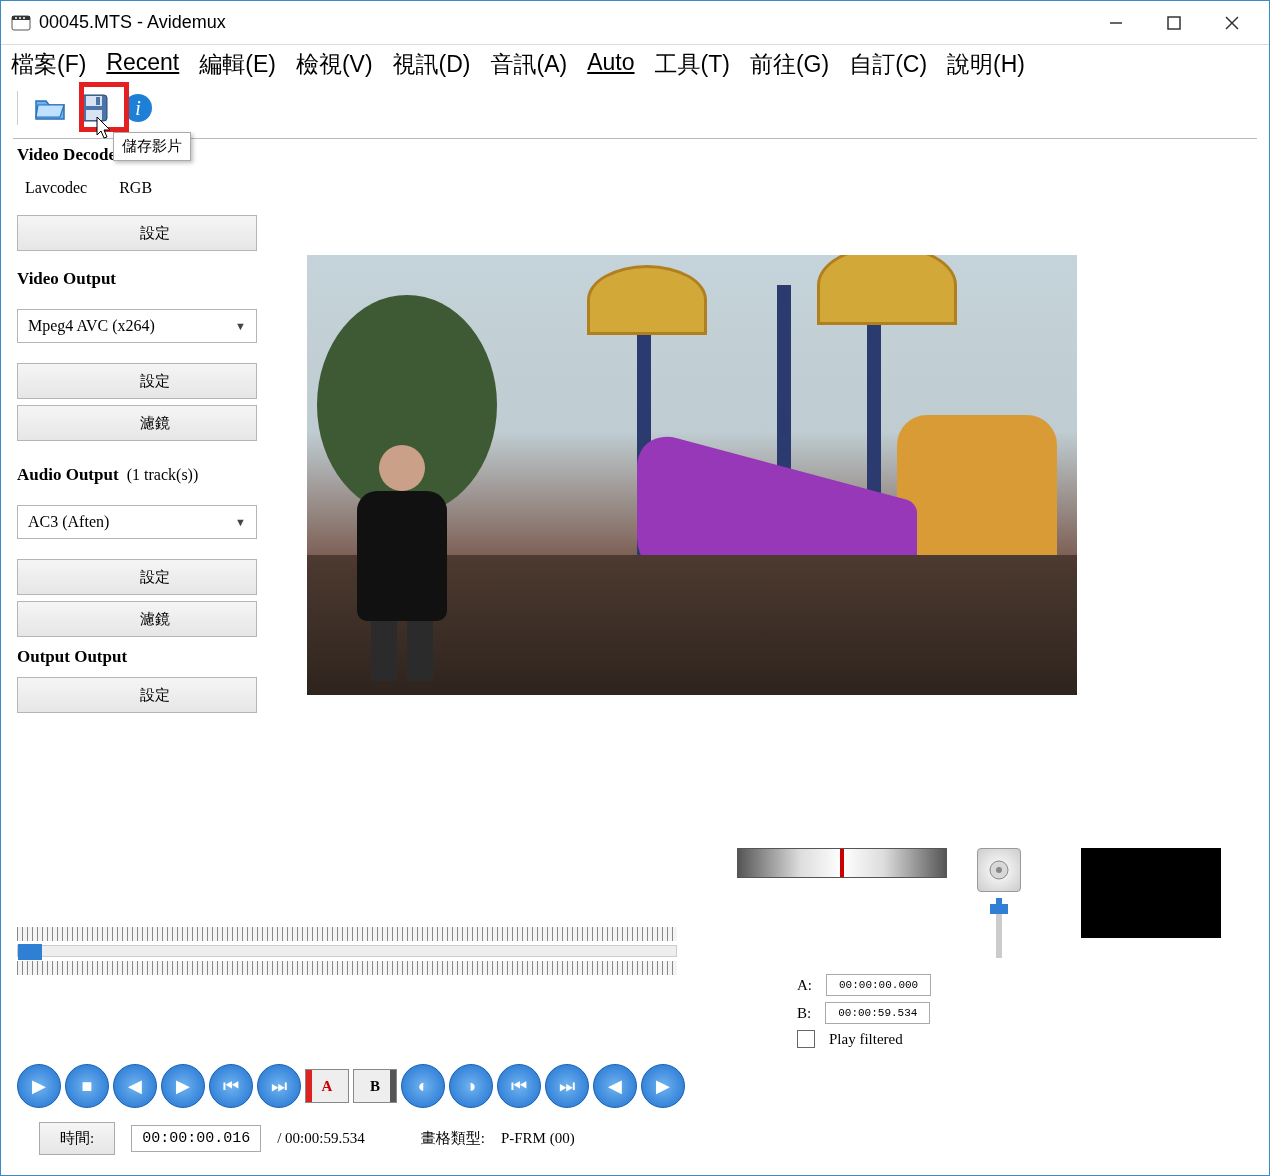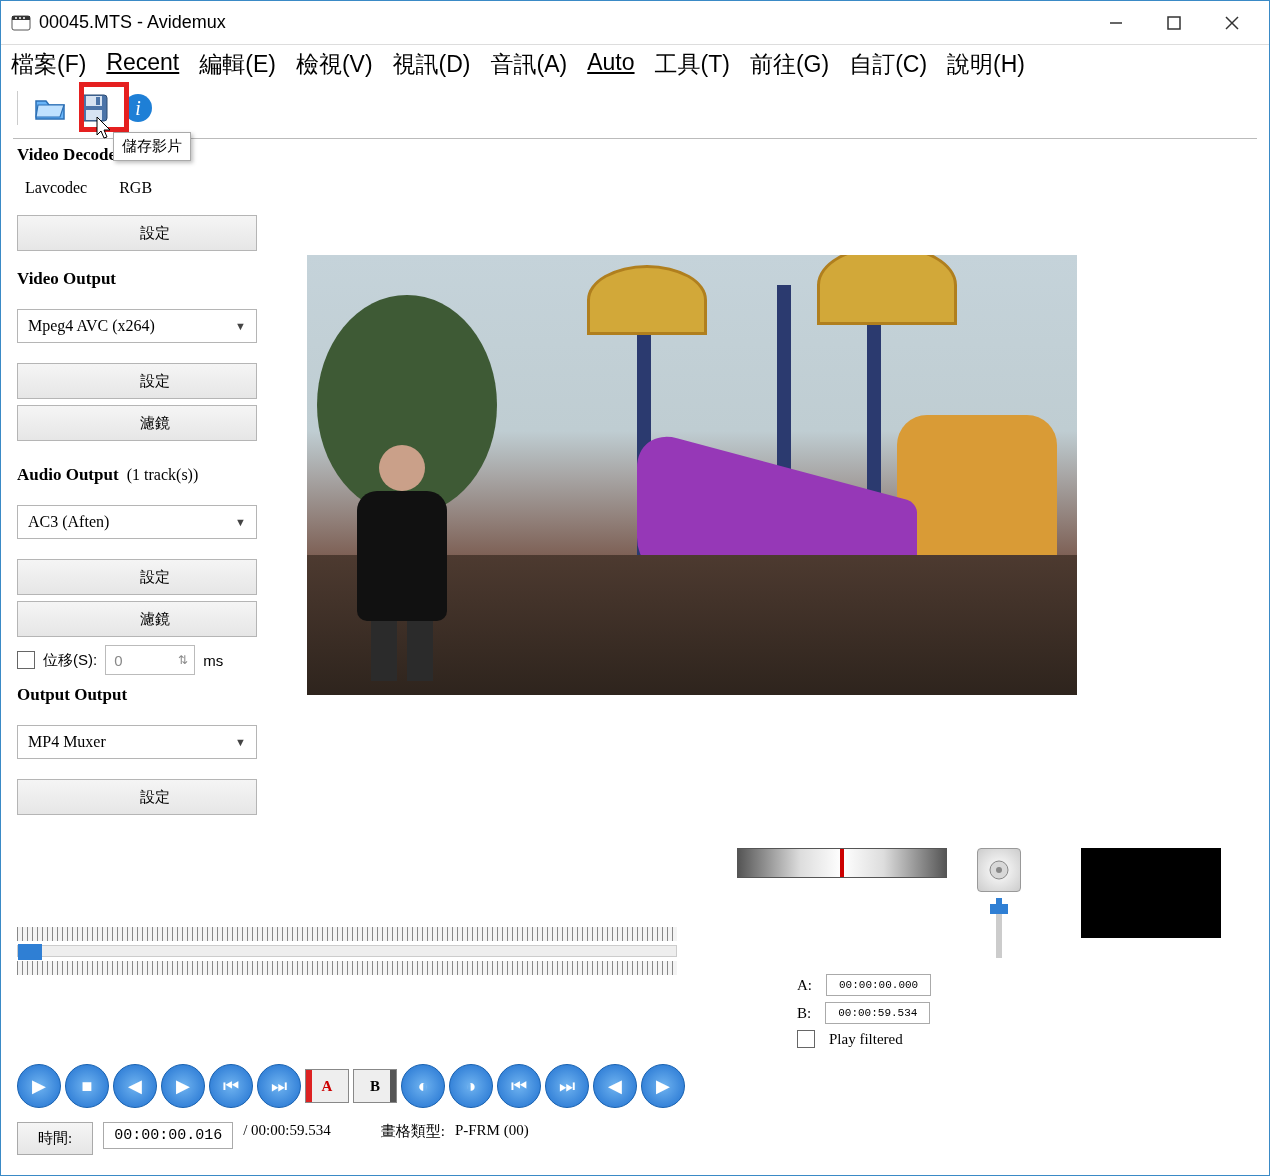--- a/index.html
+++ b/index.html
@@ -179,21 +179,21 @@
     width:44px; height:34px; border:1px solid #888; background:#eee;
     display:flex;align-items:center;justify-content:center;
     font-family:"Times New Roman",serif; font-weight:bold;
   }
   .mark-a { color:#c00; background: linear-gradient(90deg,#d22 0 6px,#eee 6px);}
   .mark-b { background: linear-gradient(90deg,#eee 0 calc(100% - 6px),#555 calc(100% - 6px));}
   .ab-panel { margin-left: 60px; font-family:"Times New Roman",serif;}
   .ab-row { display:flex; align-items:center; gap:14px; margin:6px 0;}
   .ab-row .field { border:1px solid #aaa; padding:4px 12px; font-family:"Courier New",monospace; font-size:11px; background:#fff;}
 
-  .bottom-row3 { display:flex; align-items:flex-start; gap: 10px; margin-top: 14px; font-family:"Times New Roman",serif;}
+  .bottom-row3 { display:flex; align-items:center; gap: 16px; margin-top: 14px; font-family:"Times New Roman",serif;margin-left:22px;}
   .btn-sm {
     border:1px solid #aaa; padding:6px 20px; background:linear-gradient(#f5f5f5,#e6e6e6);
   }
   .tc-box { border:1px solid #aaa; padding:4px 10px; background:#fff; font-family:"Courier New",monospace;}
   .ftype { margin-left: 40px; }
 </style>
 </head>
 <body>
 
 <div class="window">
@@ -289,29 +289,22 @@
       <div class="btn">設定</div>
       <div class="btn">濾鏡</div>
 
       <div style="margin-top:24px">
         <span class="sub-label">Audio Output</span>
         <span class="inline-info" style="margin-left:4px">(1 track(s))</span>
       </div>
       <div class="combo">AC3 (Aften)</div>
       <div class="btn">設定</div>
       <div class="btn">濾鏡</div>
-      <div class="shift-row">
-        <span class="checkbox"></span>
-        <span>位移(S):</span>
-        <span class="spin">0</span>
-        <span>ms</span>
-      </div>
 
       <div class="section-label" style="margin-top:10px">Output Output</div>
-      <div class="combo">MP4 Muxer</div>
       <div class="btn">設定</div>
     </div>
 
     <div class="preview-area">
       <div class="preview">
 
         <div class="pg-tree" style="left:10px;top:40px;width:180px;height:220px;"></div>
         <div class="pg-pole" style="left:330px;top:60px;width:14px;height:260px;"></div>
         <div class="pg-pole" style="left:470px;top:30px;width:14px;height:290px;"></div>
         <div class="pg-pole" style="left:560px;top:70px;width:14px;height:260px;"></div>

